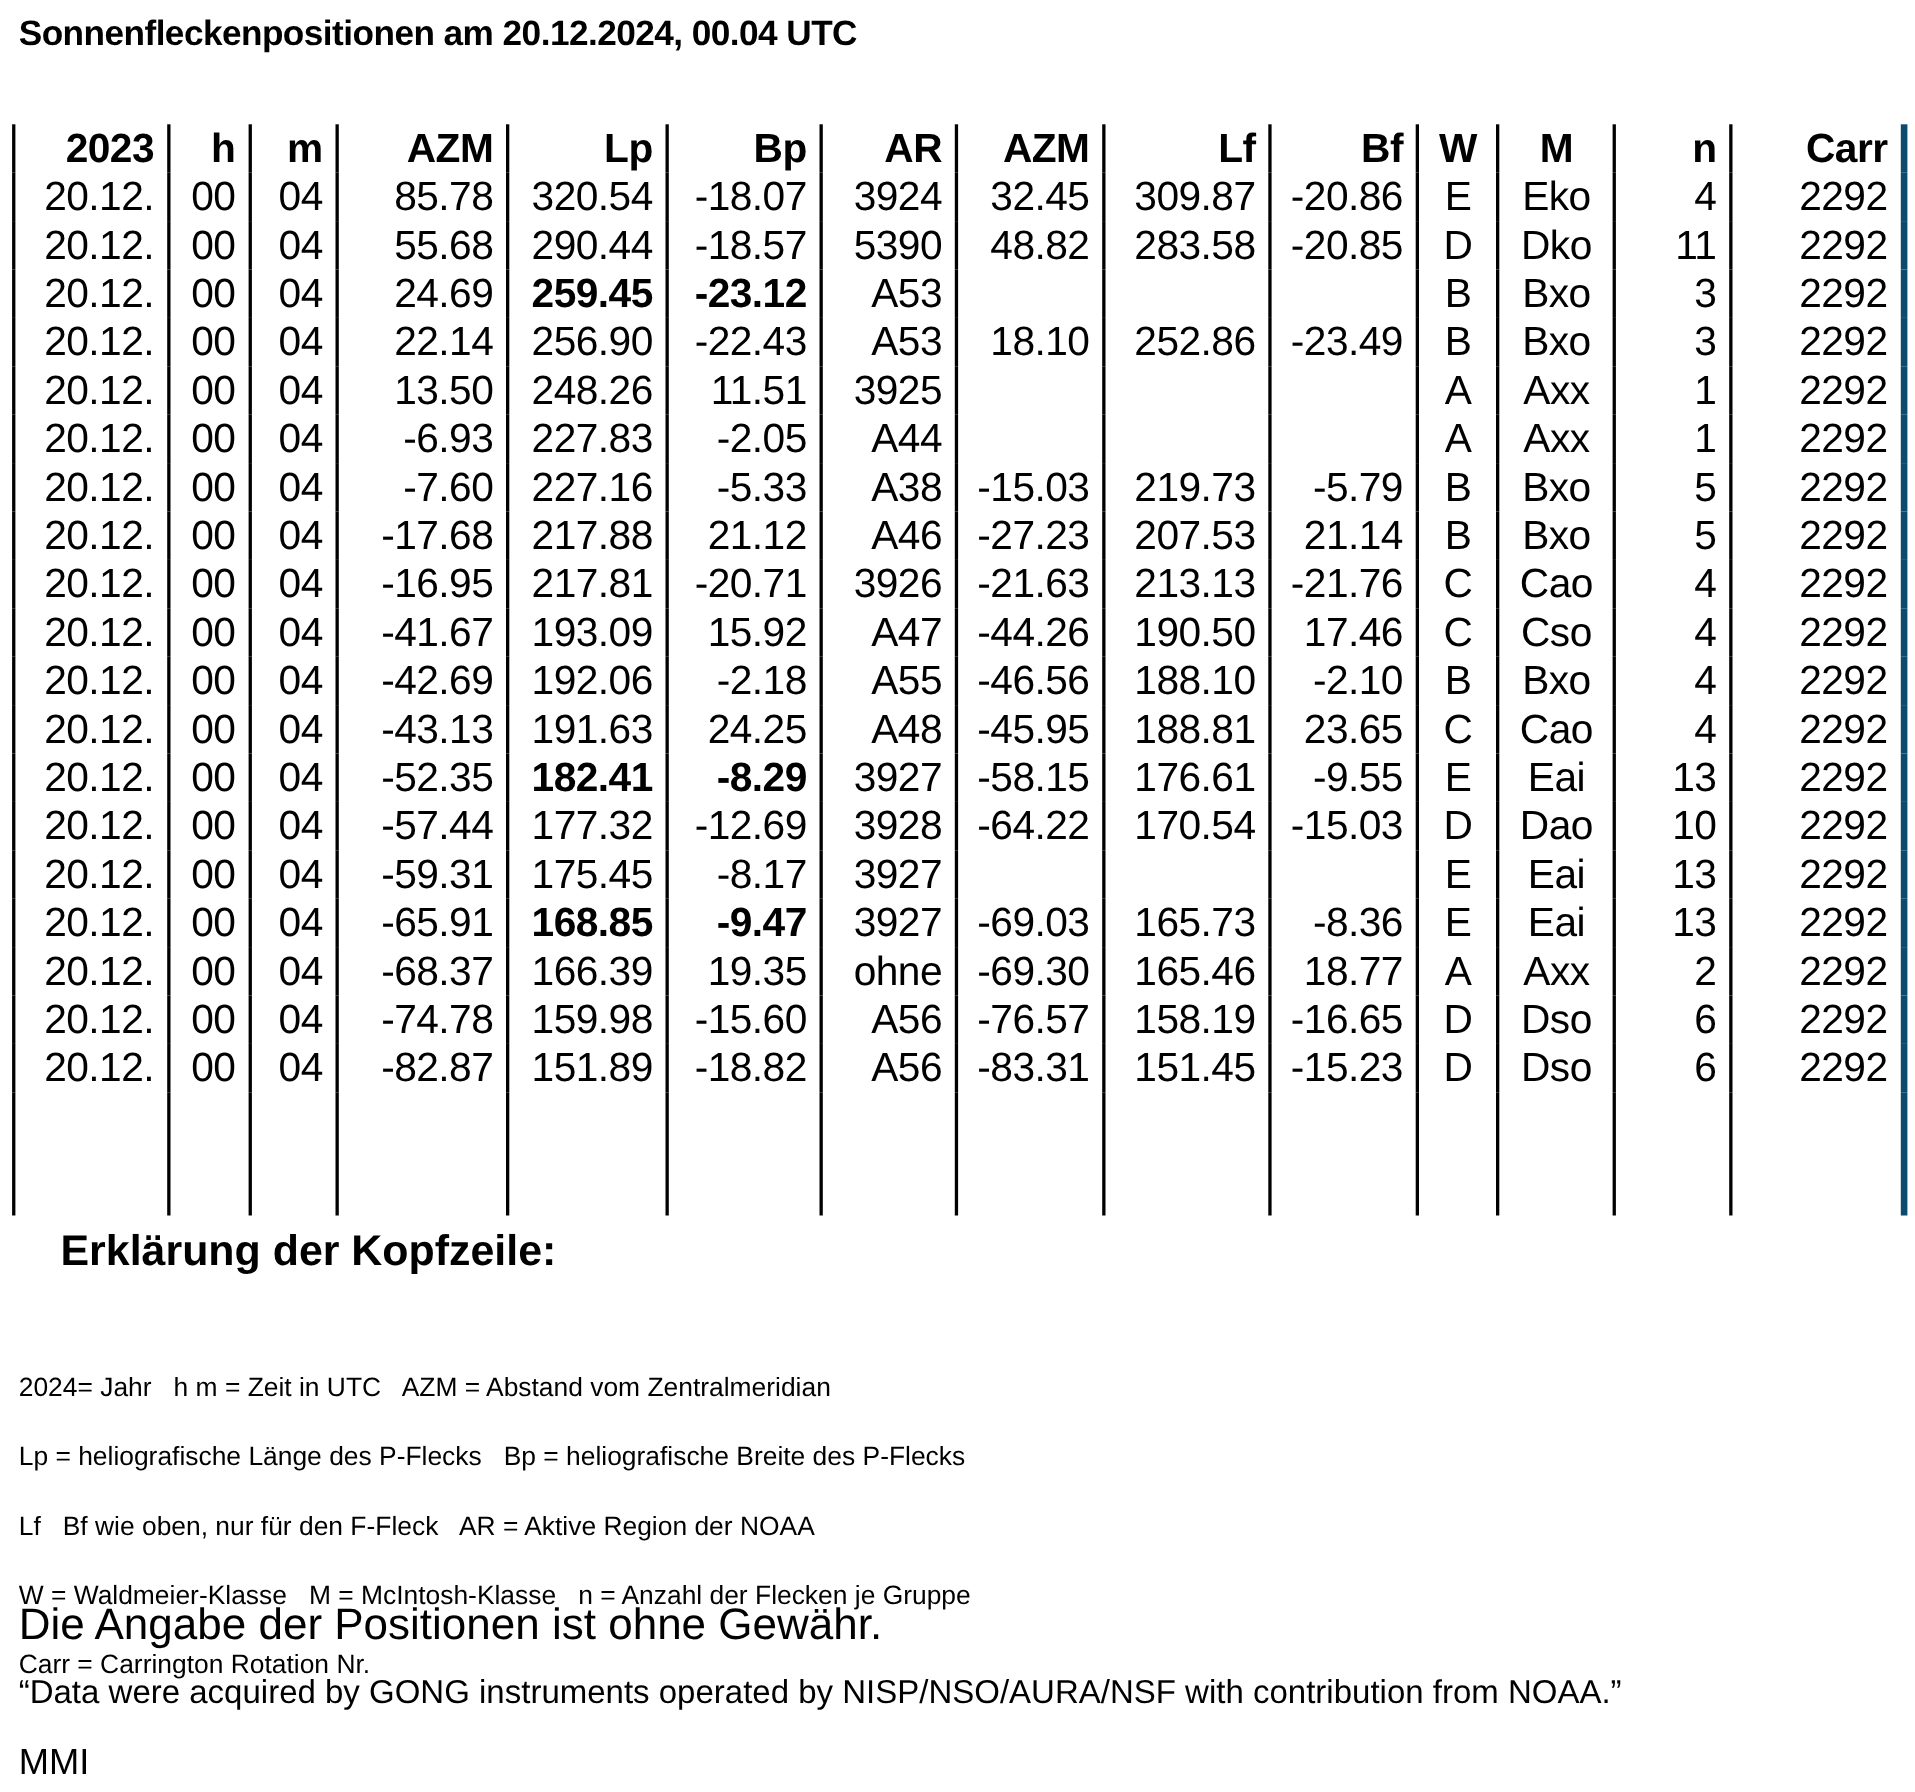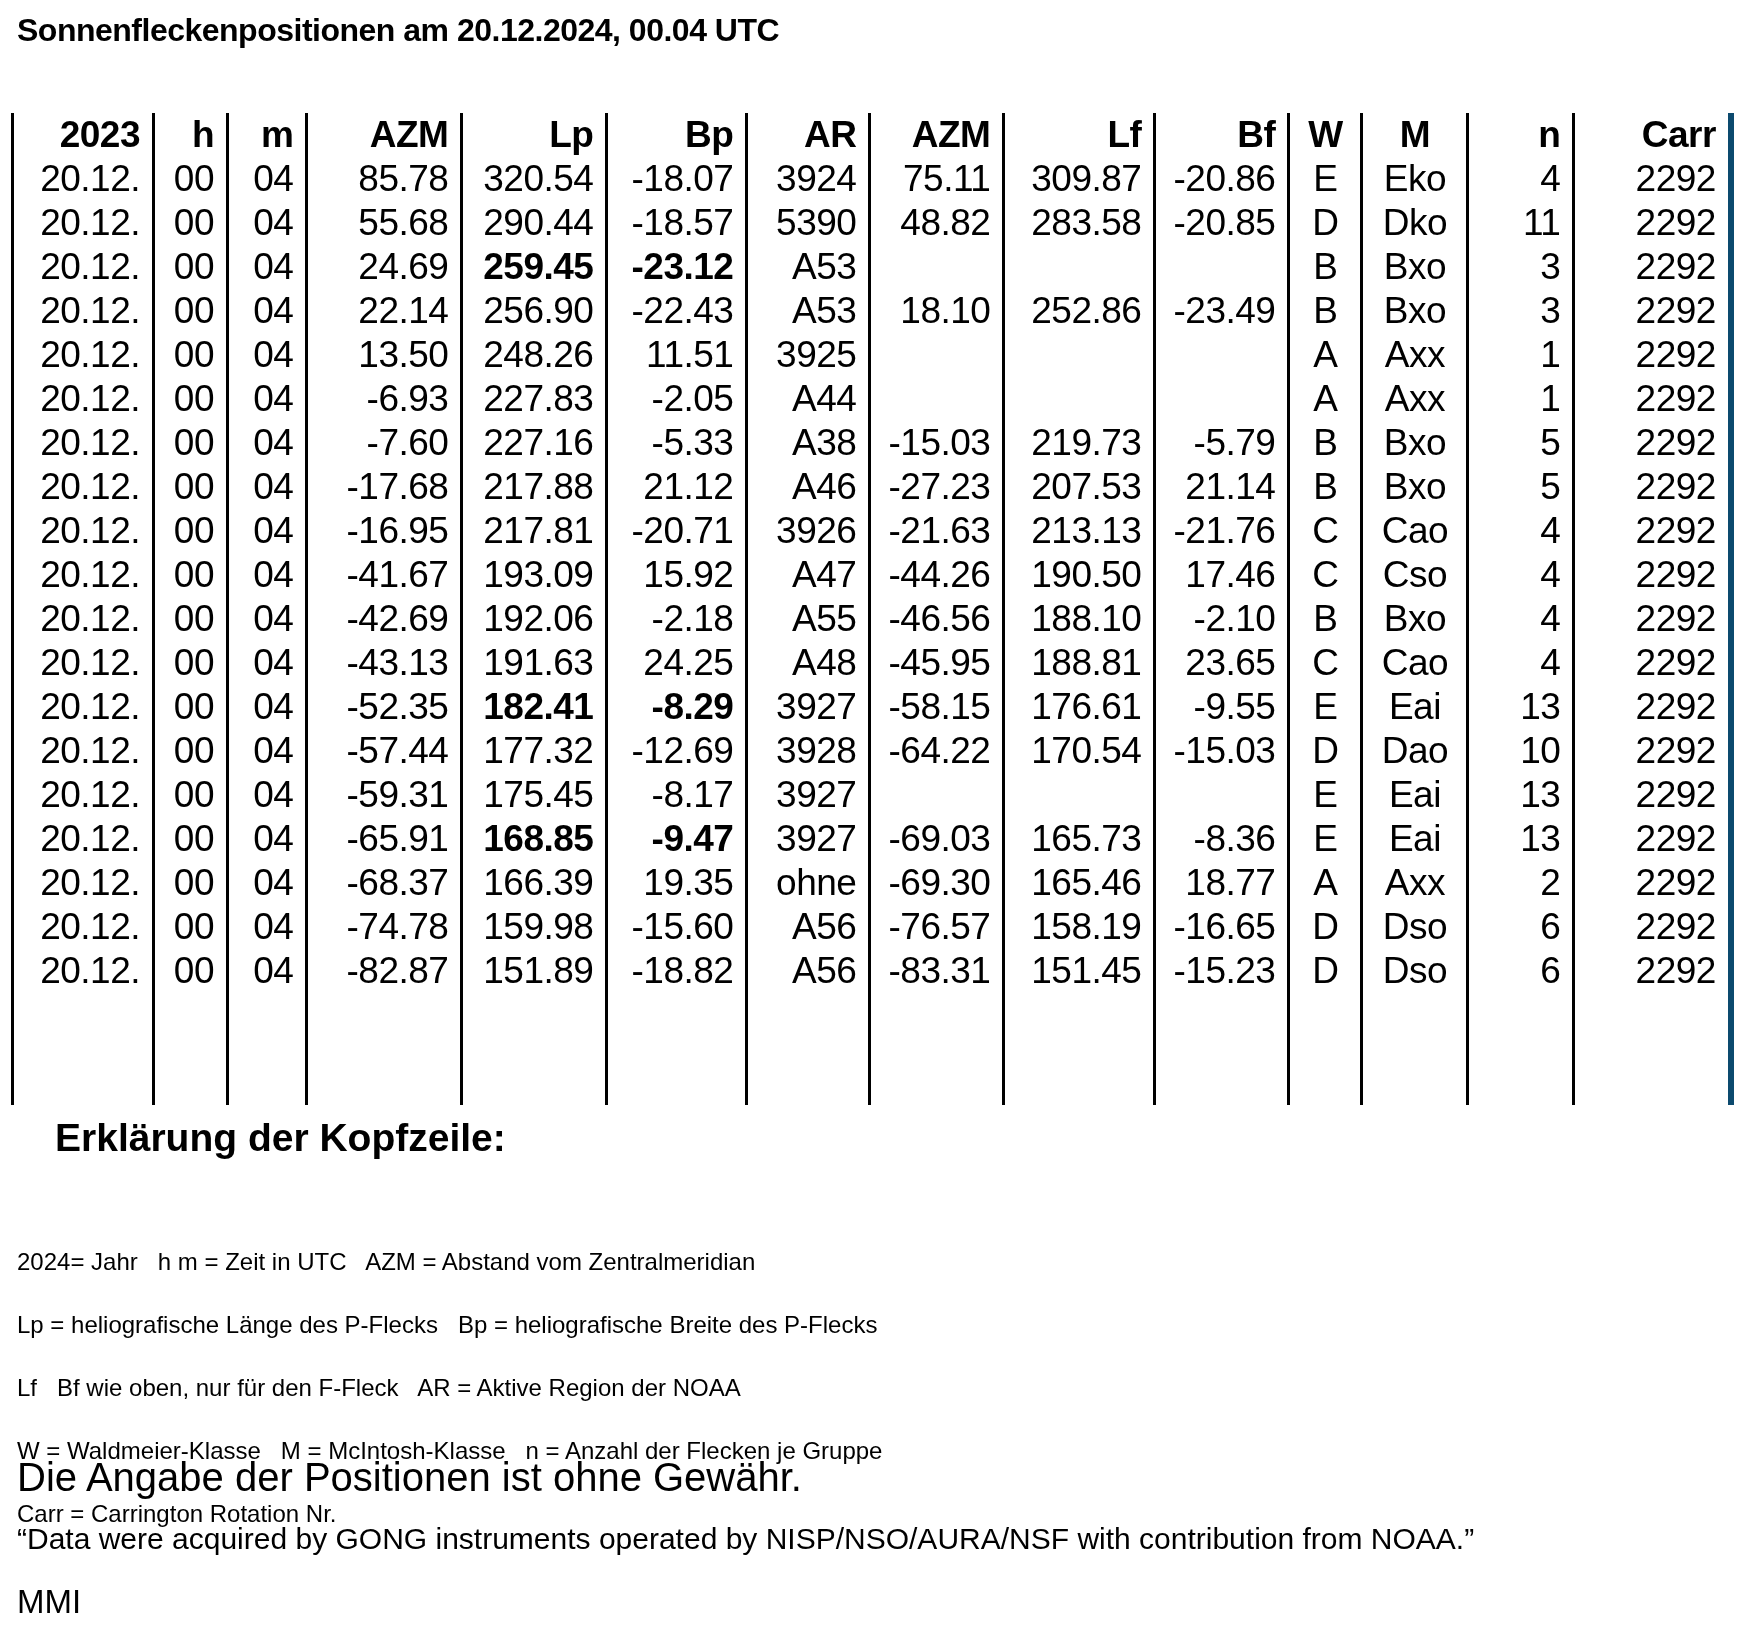--- a/index.html
+++ b/index.html
@@ -122,21 +122,21 @@
   </thead>
   <tbody>
       <tr>
         <td>20.12.</td>
         <td>00</td>
         <td>04</td>
         <td>85.78</td>
         <td>320.54</td>
         <td>-18.07</td>
         <td>3924</td>
-        <td>75.11</td>
+        <td>32.45</td>
         <td>309.87</td>
         <td>-20.86</td>
         <td class="c">E</td>
         <td class="c">Eko</td>
         <td>4</td>
         <td>2292</td>
       </tr>
       <tr>
         <td>20.12.</td>
         <td>00</td>

